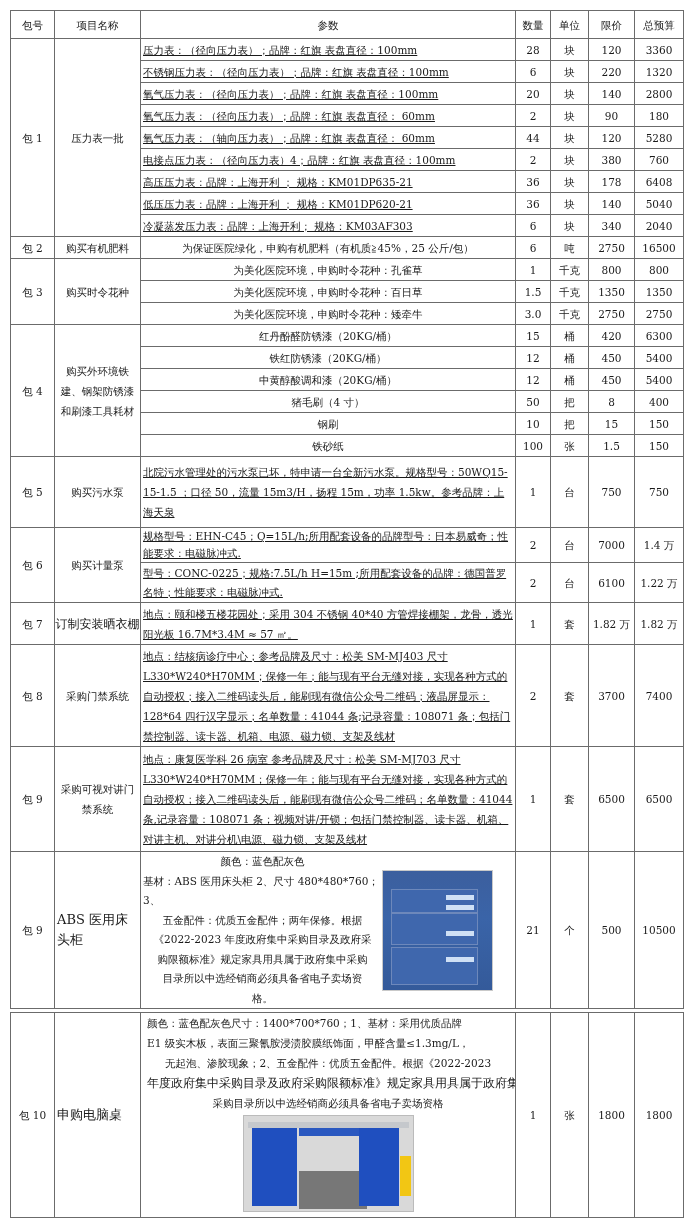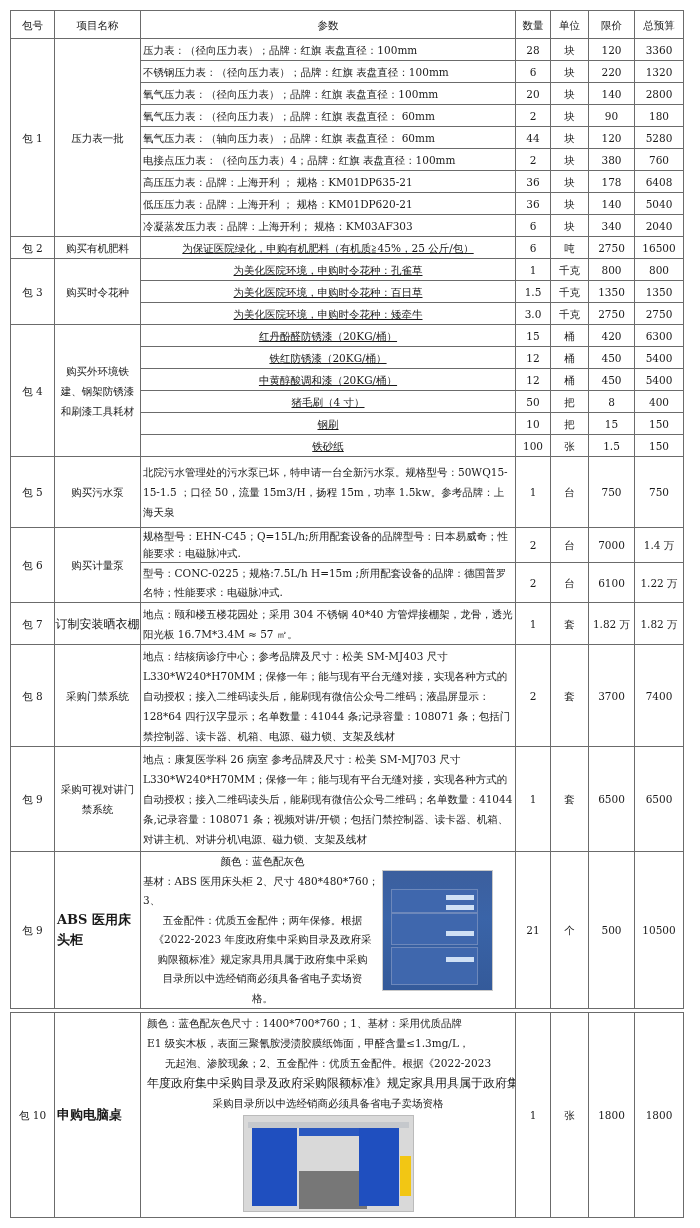--- a/index.html
+++ b/index.html
@@ -1,23 +1,23 @@
 <!DOCTYPE html>
 <html><head>
 <meta charset="utf-8">
 <style>
   html, body { margin: 0; padding: 0; background: #ffffff; }
   body { width: 700px; height: 1228px; position: relative; overflow: hidden;
          font-family: "DejaVu Serif", "Liberation Serif", serif; color: #1a1a1a; }
   table { border-collapse: collapse; position: absolute; left: 10px; table-layout: fixed; }
   td, th { border: 1px solid #6b6b6b; font-size: 10.5px; font-weight: normal; padding: 0 2px;
            text-align: center; vertical-align: middle; line-height: 20px; overflow: hidden; }
-  td.p { text-align: left; padding-left: 2px; }
-  td.pc { text-align: center; text-decoration: underline; }
-  td.name-lg { font-size: 13px; text-align: left; font-weight: bold; }
+  td.p { text-align: left; padding-left: 2px; text-decoration: underline; }
+  td.pc { text-align: center; }
+  td.name-lg { font-size: 13px; text-align: left; }
   .t1 { top: 10px; width: 673px; }
   .t2 { top: 1012px; width: 673px; }
   col.c0 { width: 44px; } col.c1 { width: 86px; } col.c2 { width: 375px; }
   col.c3 { width: 35px; } col.c4 { width: 38px; } col.c5 { width: 46px; } col.c6 { width: 49px; }
   tr.h28 td, tr.h28 th { height: 27px; margin-top: 17px; }
   tr.r22 td { height: 21px; }
   .img-cell-wrap { display: flex; align-items: center; justify-content: space-between; }
   .cab-text { width: 250px; text-align: center; line-height: 19.5px; }
   .photo { display: block; }
   .cabinet { width: 114px; height: 119px; background: linear-gradient(180deg,#3c5f9e 0%,#3a64a8 40%,#345a9a 100%);

